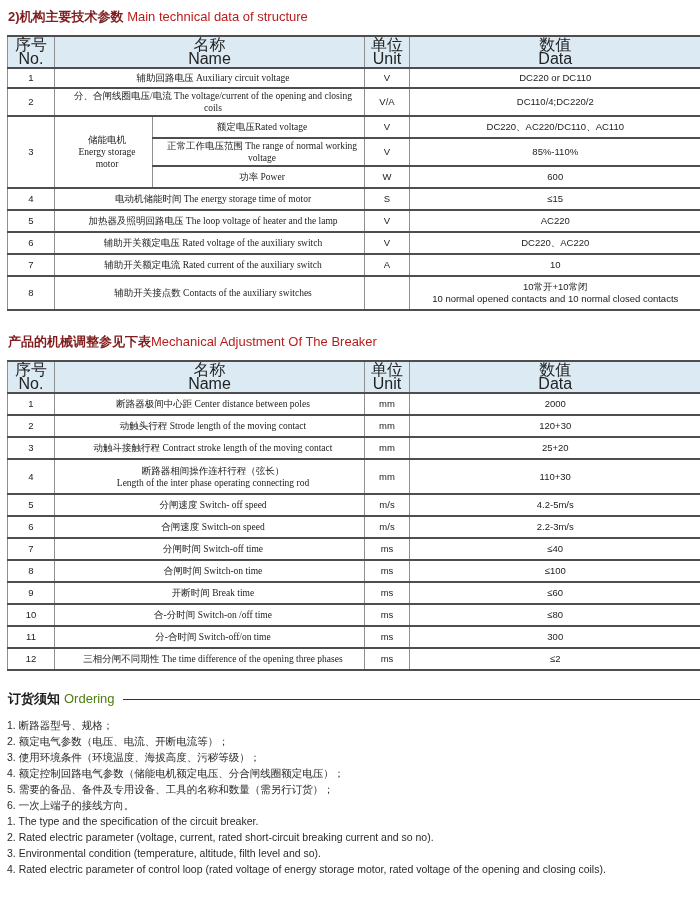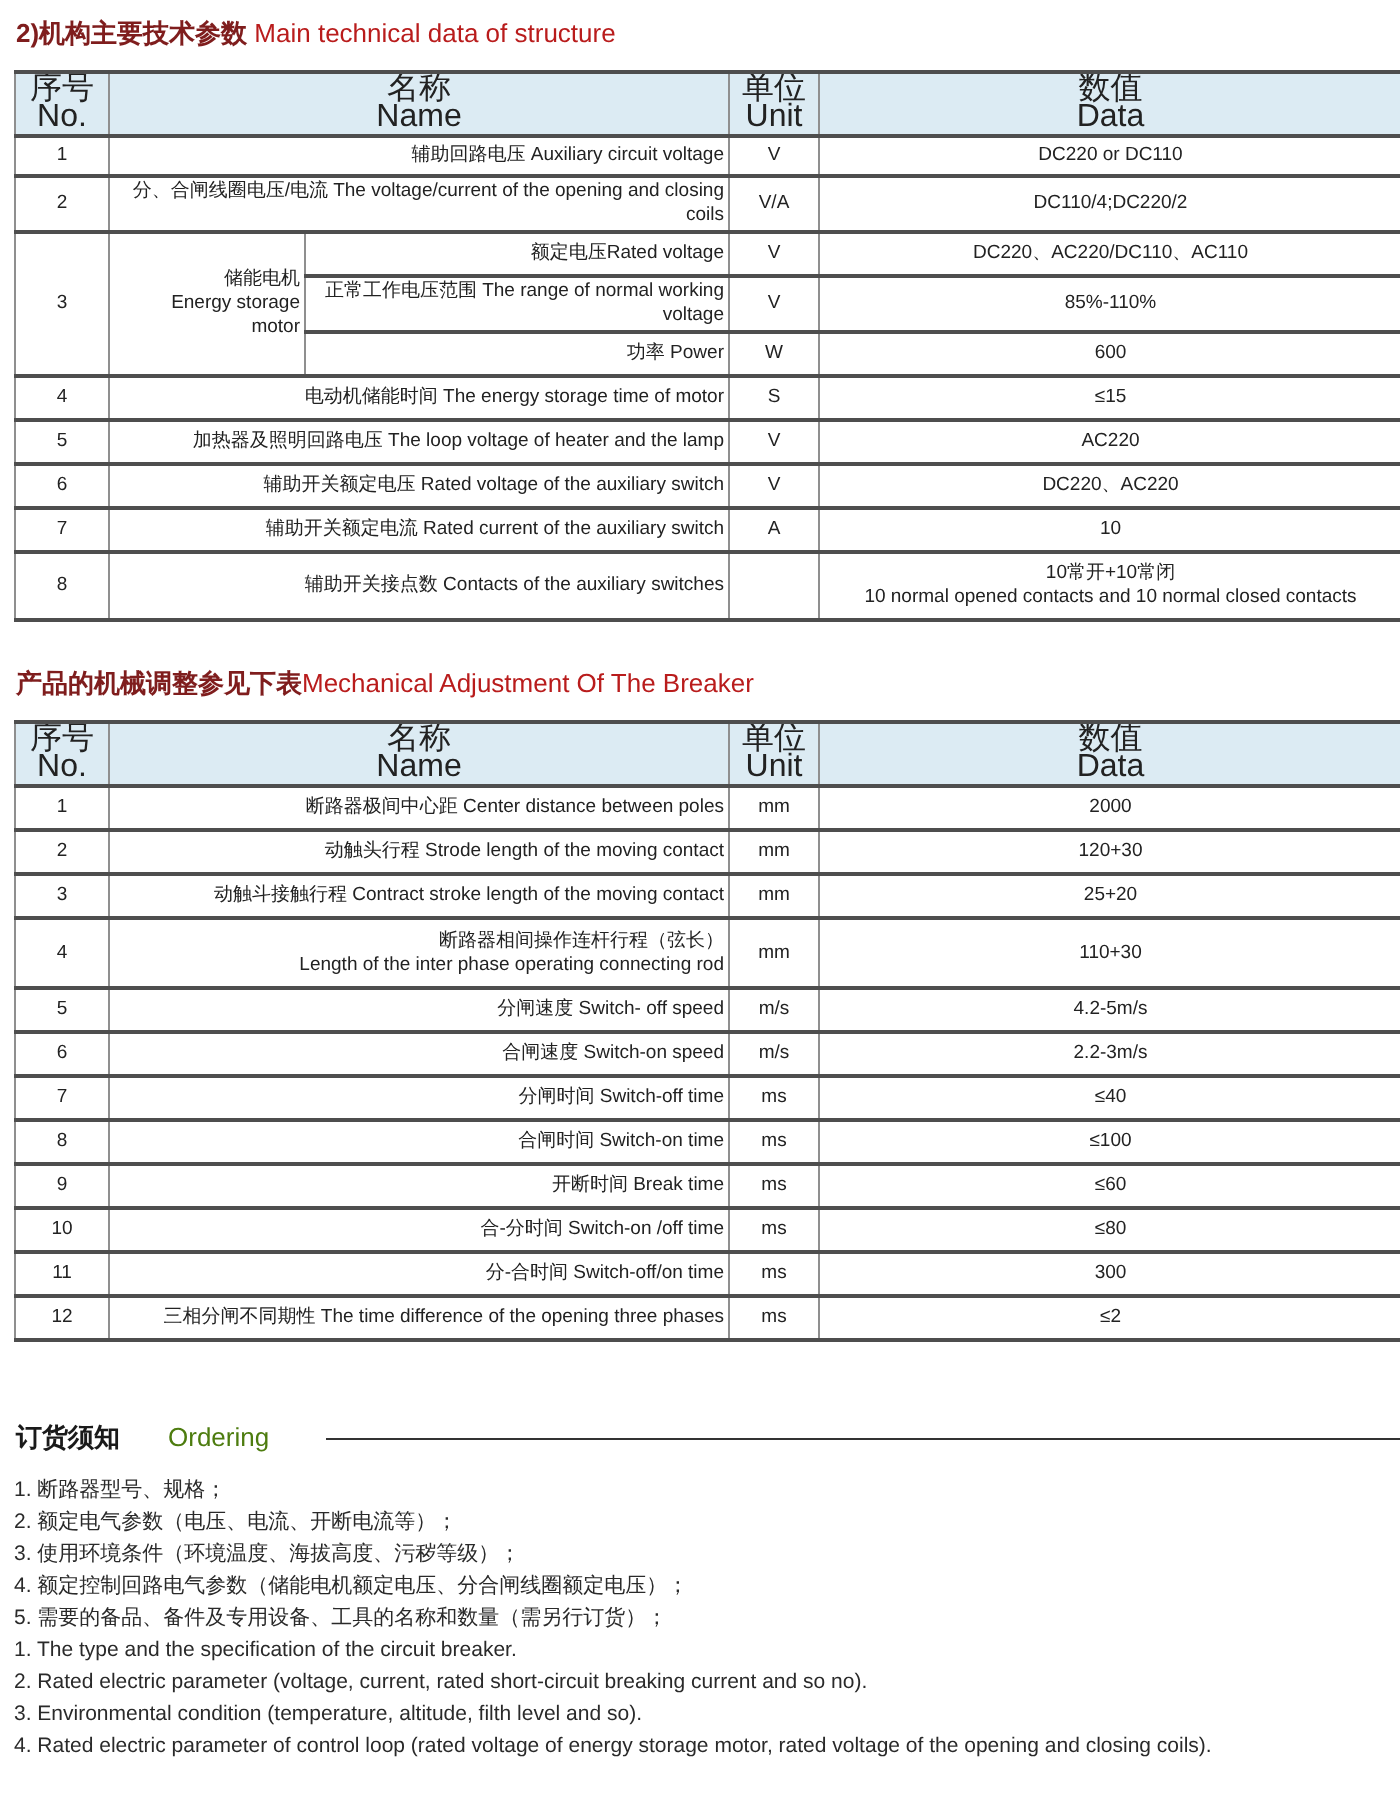--- a/index.html
+++ b/index.html
@@ -18,28 +18,28 @@
   }
   table.dt td{
     border-top:2px solid #4e4e4e;
     border-left:1px solid #8f8f8f;
     font-size:9.5px;line-height:12px;
     text-align:center;vertical-align:middle;
     padding:1px 2px;color:#222;
     overflow:hidden;
   }
   table.dt td:last-child{border-right:none;}
-  table.dt td.name{text-align:right;padding-left:9px;}
+  table.dt td.name{text-align:center;padding-left:9px;font-family:Liberation Serif, serif;}
   table.dt tr.hdr td{font-size:16px;line-height:14px;}
   .pre{white-space:pre-line;}
   .c-no{width:47px;}.c-name-a{width:98px;}.c-name-b{width:212px;}
   .c-unit{width:45px;}.c-data{width:291px;}
   .rh32{height:32px}.rh20{height:20px}.rh22{height:22px}.rh34{height:34px}.rh35{height:35px}
   .t2{margin-top:22px;}
-  .ord-head{display:flex;align-items:baseline;margin:39px 0 0 1px;font-size:13px;white-space:nowrap;gap:20px;}
+  .ord-head{display:flex;align-items:baseline;margin:19px 0 0 1px;font-size:13px;white-space:nowrap;}
   .ord-head .zh{font-weight:bold;color:#1a1a1a;}
   .ord-head .en{font-weight:normal;margin-left:4px;color:#4d7c0f;}
   .ord-head .rule{flex:1;border-bottom:1.5px solid #333;margin-left:8px;transform:translateY(-3px);}
   .ord-list{margin-top:9px;font-size:10.5px;line-height:16px;color:#2a2a2a;}
   .ord-list div{white-space:nowrap;}
 </style>
 </head>
 <body>
 
 <div class="page">
@@ -248,20 +248,21 @@
     <span class="en">Ordering</span>
     <span class="rule"></span>
   </div>
 
   <div class="ord-list">
     <div>1. 断路器型号、规格；</div>
     <div>2. 额定电气参数（电压、电流、开断电流等）；</div>
     <div>3. 使用环境条件（环境温度、海拔高度、污秽等级）；</div>
     <div>4. 额定控制回路电气参数（储能电机额定电压、分合闸线圈额定电压）；</div>
     <div>5. 需要的备品、备件及专用设备、工具的名称和数量（需另行订货）；</div>
+    <div>6. 一次上端子的接线方向。</div>
     <div>1. The type and the specification of the circuit breaker.</div>
     <div>2. Rated electric parameter (voltage, current, rated short-circuit breaking current and so no).</div>
     <div>3. Environmental condition (temperature, altitude, filth level and so).</div>
     <div>4. Rated electric parameter of control loop (rated voltage of energy storage motor, rated voltage of the opening and closing coils).</div>
 
   </div>
 
 </div>
 
 </body></html>

